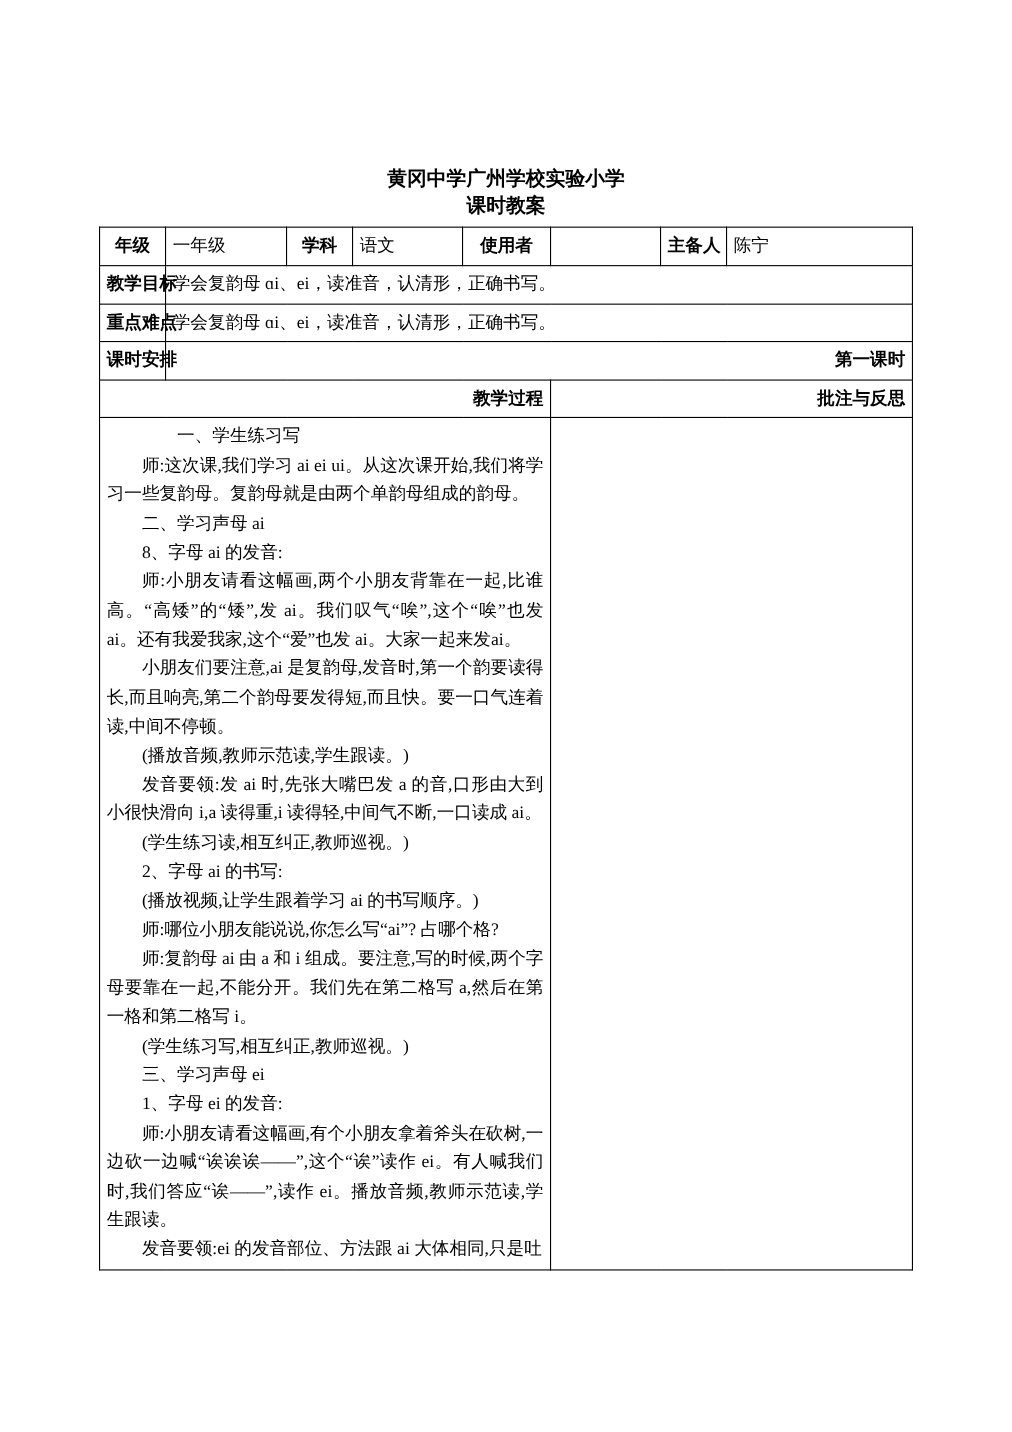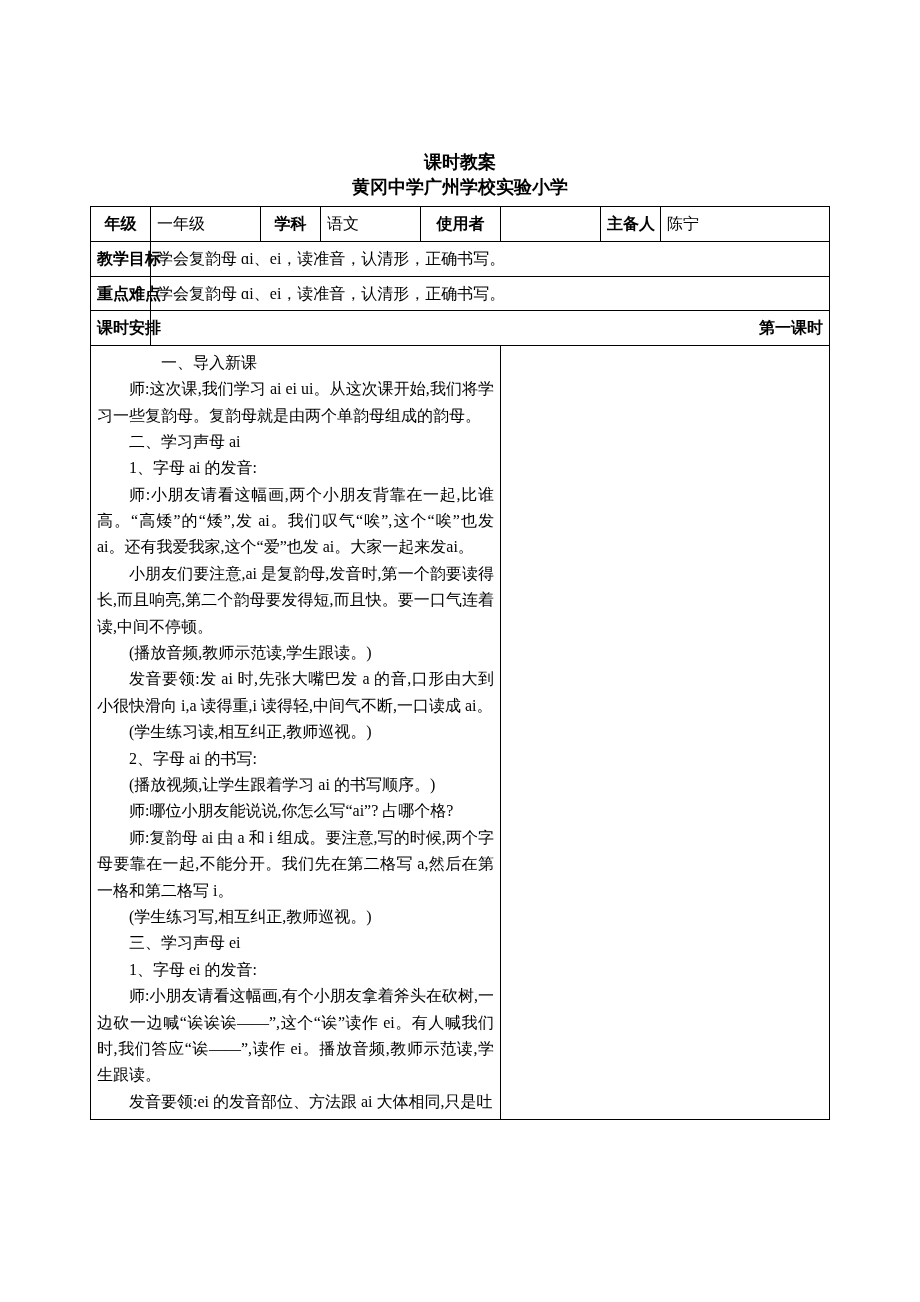--- a/index.html
+++ b/index.html
@@ -61,22 +61,22 @@
   }
   .notes-cell {
     vertical-align: top;
   }
 </style>
 </head>
 <body>
 
 <div class="page">
   <div class="title-block">
+    <div>黄冈中学广州学校实验小学</div>
     <div>课时教案</div>
-    <div>黄冈中学广州学校实验小学</div>
   </div>
 
   <table class="lesson">
     <colgroup>
       <col style="width:60px">
       <col style="width:110px">
       <col style="width:60px">
       <col style="width:100px">
       <col style="width:80px">
       <col style="width:100px">
@@ -100,25 +100,29 @@
     </tr>
     <tr>
       <td class="hcell">重点难点</td>
       <td colspan="7">学会复韵母 ɑi、ei，读准音，认清形，正确书写。</td>
     </tr>
     <tr>
       <td class="hcell">课时安排</td>
       <td colspan="7" class="section-head">第一课时</td>
     </tr>
     <tr>
+      <td colspan="5" class="section-head">教学过程</td>
+      <td colspan="3" class="section-head">批注与反思</td>
+    </tr>
+    <tr>
       <td colspan="5" class="process-cell">
-        <p class="sub">一、导入新课</p>
+        <p class="sub">一、学生练习写</p>
         <p>师:这次课,我们学习 ai ei ui。从这次课开始,我们将学习一些复韵母。复韵母就是由两个单韵母组成的韵母。</p>
         <p>二、学习声母 ai</p>
-        <p>1、字母 ai 的发音:</p>
+        <p>8、字母 ai 的发音:</p>
         <p>师:小朋友请看这幅画,两个小朋友背靠在一起,比谁高。“高矮”的“矮”,发 ai。我们叹气“唉”,这个“唉”也发 ai。还有我爱我家,这个“爱”也发 ai。大家一起来发ai。</p>
         <p>小朋友们要注意,ai 是复韵母,发音时,第一个韵要读得长,而且响亮,第二个韵母要发得短,而且快。要一口气连着读,中间不停顿。</p>
         <p>(播放音频,教师示范读,学生跟读。)</p>
         <p>发音要领:发 ai 时,先张大嘴巴发 a 的音,口形由大到小很快滑向 i,a 读得重,i 读得轻,中间气不断,一口读成 ai。</p>
         <p>(学生练习读,相互纠正,教师巡视。)</p>
         <p>2、字母 ai 的书写:</p>
         <p>(播放视频,让学生跟着学习 ai 的书写顺序。)</p>
         <p>师:哪位小朋友能说说,你怎么写“ai”? 占哪个格?</p>
         <p>师:复韵母 ai 由 a 和 i 组成。要注意,写的时候,两个字母要靠在一起,不能分开。我们先在第二格写 a,然后在第一格和第二格写 i。</p>
         <p>(学生练习写,相互纠正,教师巡视。)</p>

